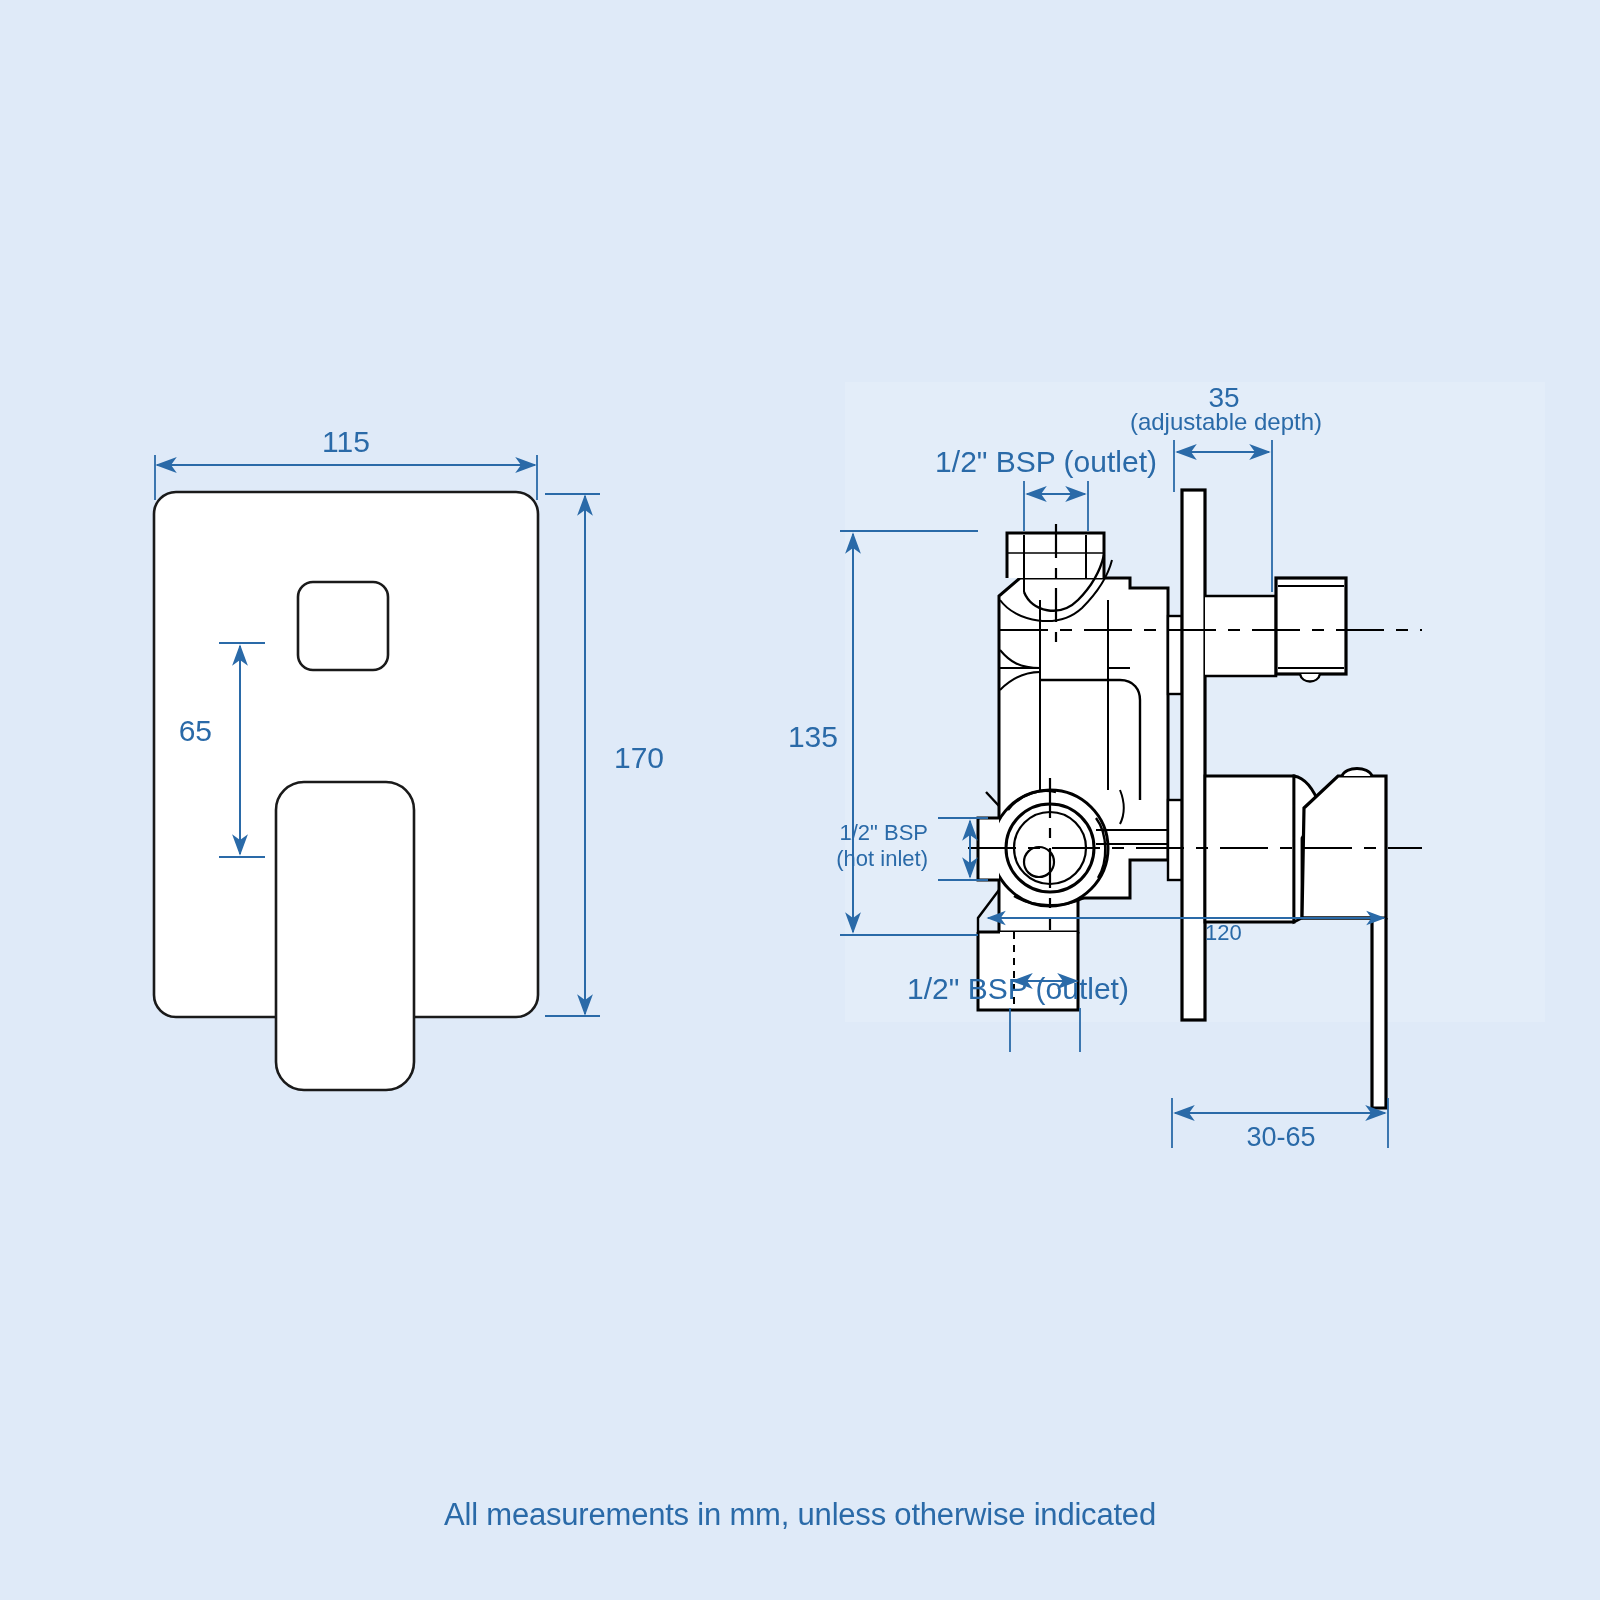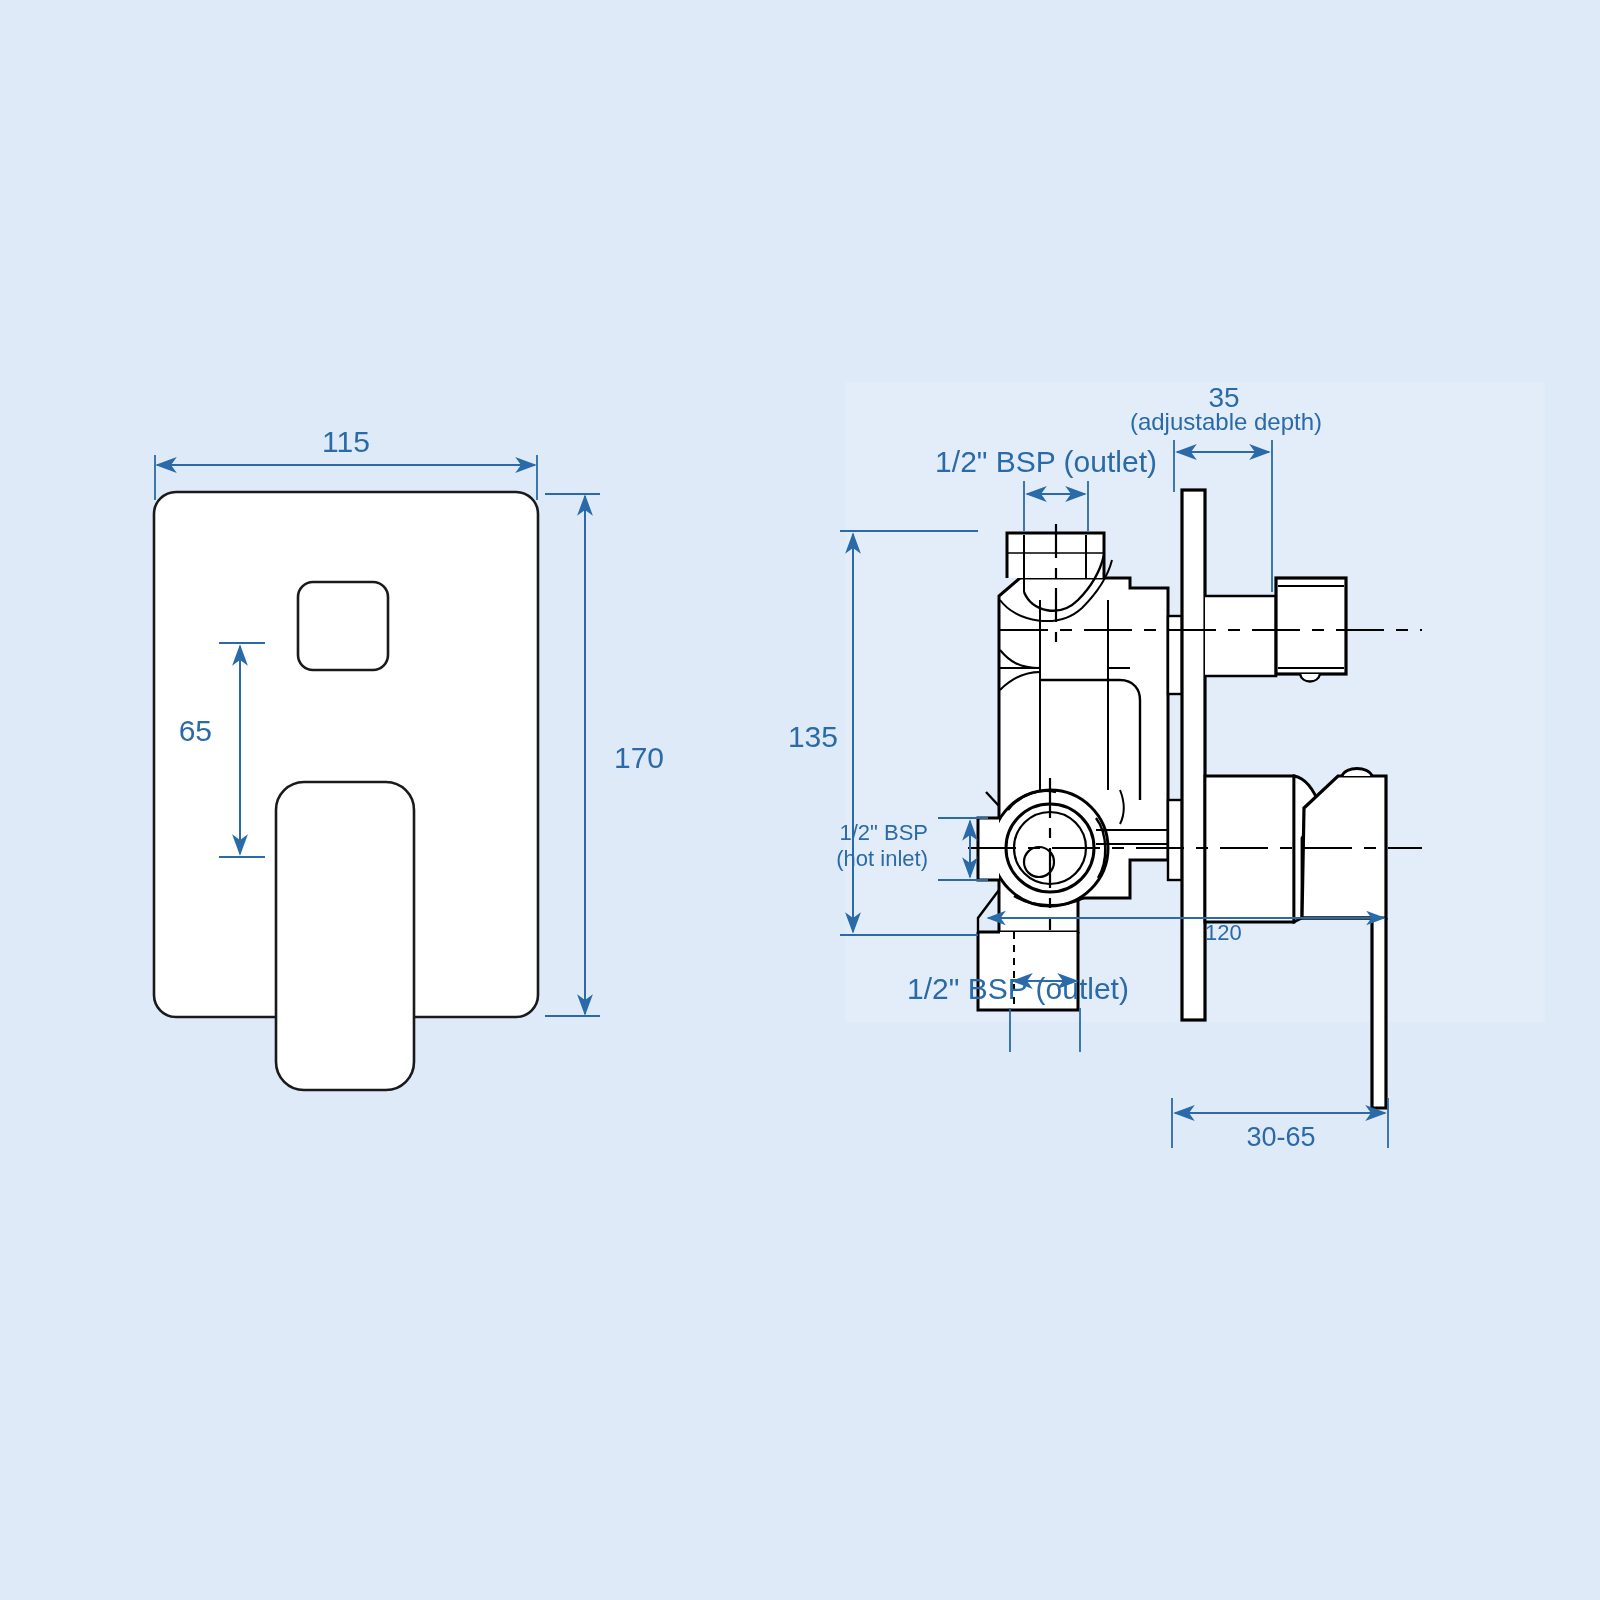--- a/index.html
+++ b/index.html
@@ -206,13 +206,14 @@
 
       <g>
         <line x1="1172" y1="1098" x2="1172" y2="1148" stroke="#2a6aa8" stroke-width="1.8"></line>
         <line x1="1388" y1="1098" x2="1388" y2="1148" stroke="#2a6aa8" stroke-width="1.8"></line>
         <line x1="1175" y1="1113" x2="1385" y2="1113" stroke="#2a6aa8" stroke-width="2" marker-start="url(#arrStart)" marker-end="url(#arrEnd)"></line>
         <text x="1281" y="1146" text-anchor="middle" font-size="27" fill="#2a6aa8" font-family="Liberation Sans, sans-serif">30-65</text>
       </g>
     </g>
   </svg>
 
+  <div class="caption">All measurements in mm, unless otherwise indicated</div>
 </div>
 
 </body></html>

